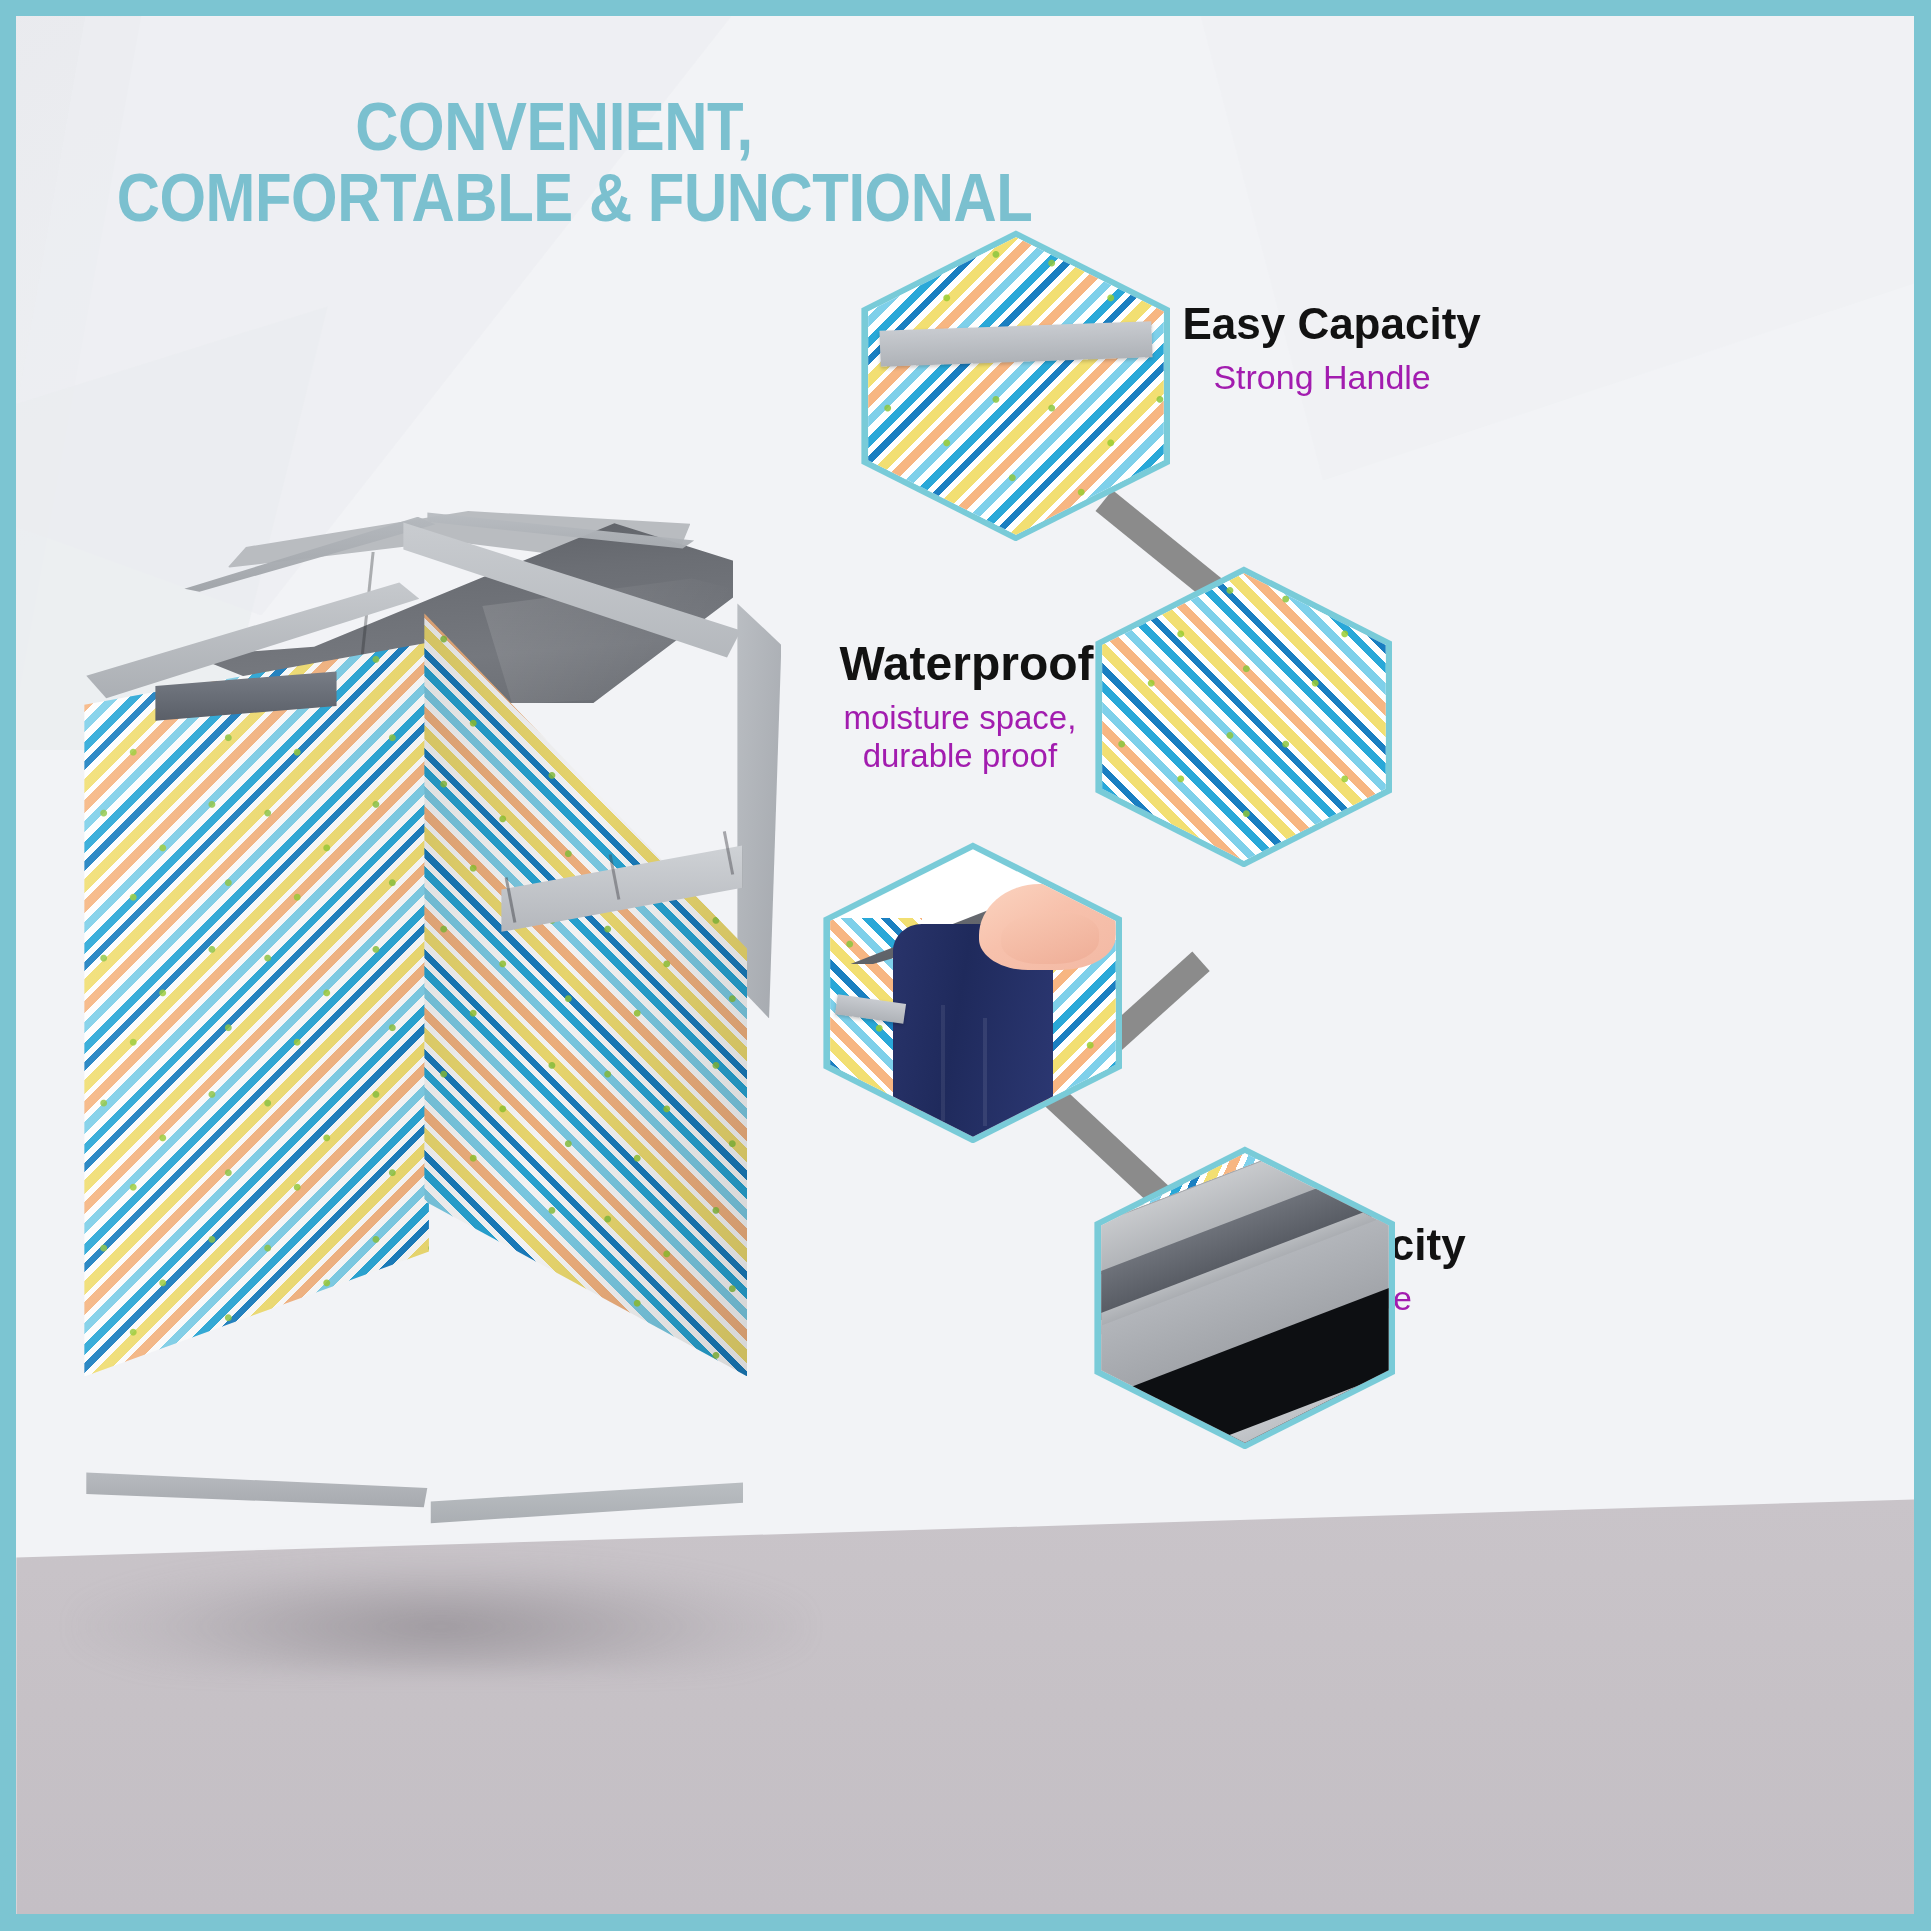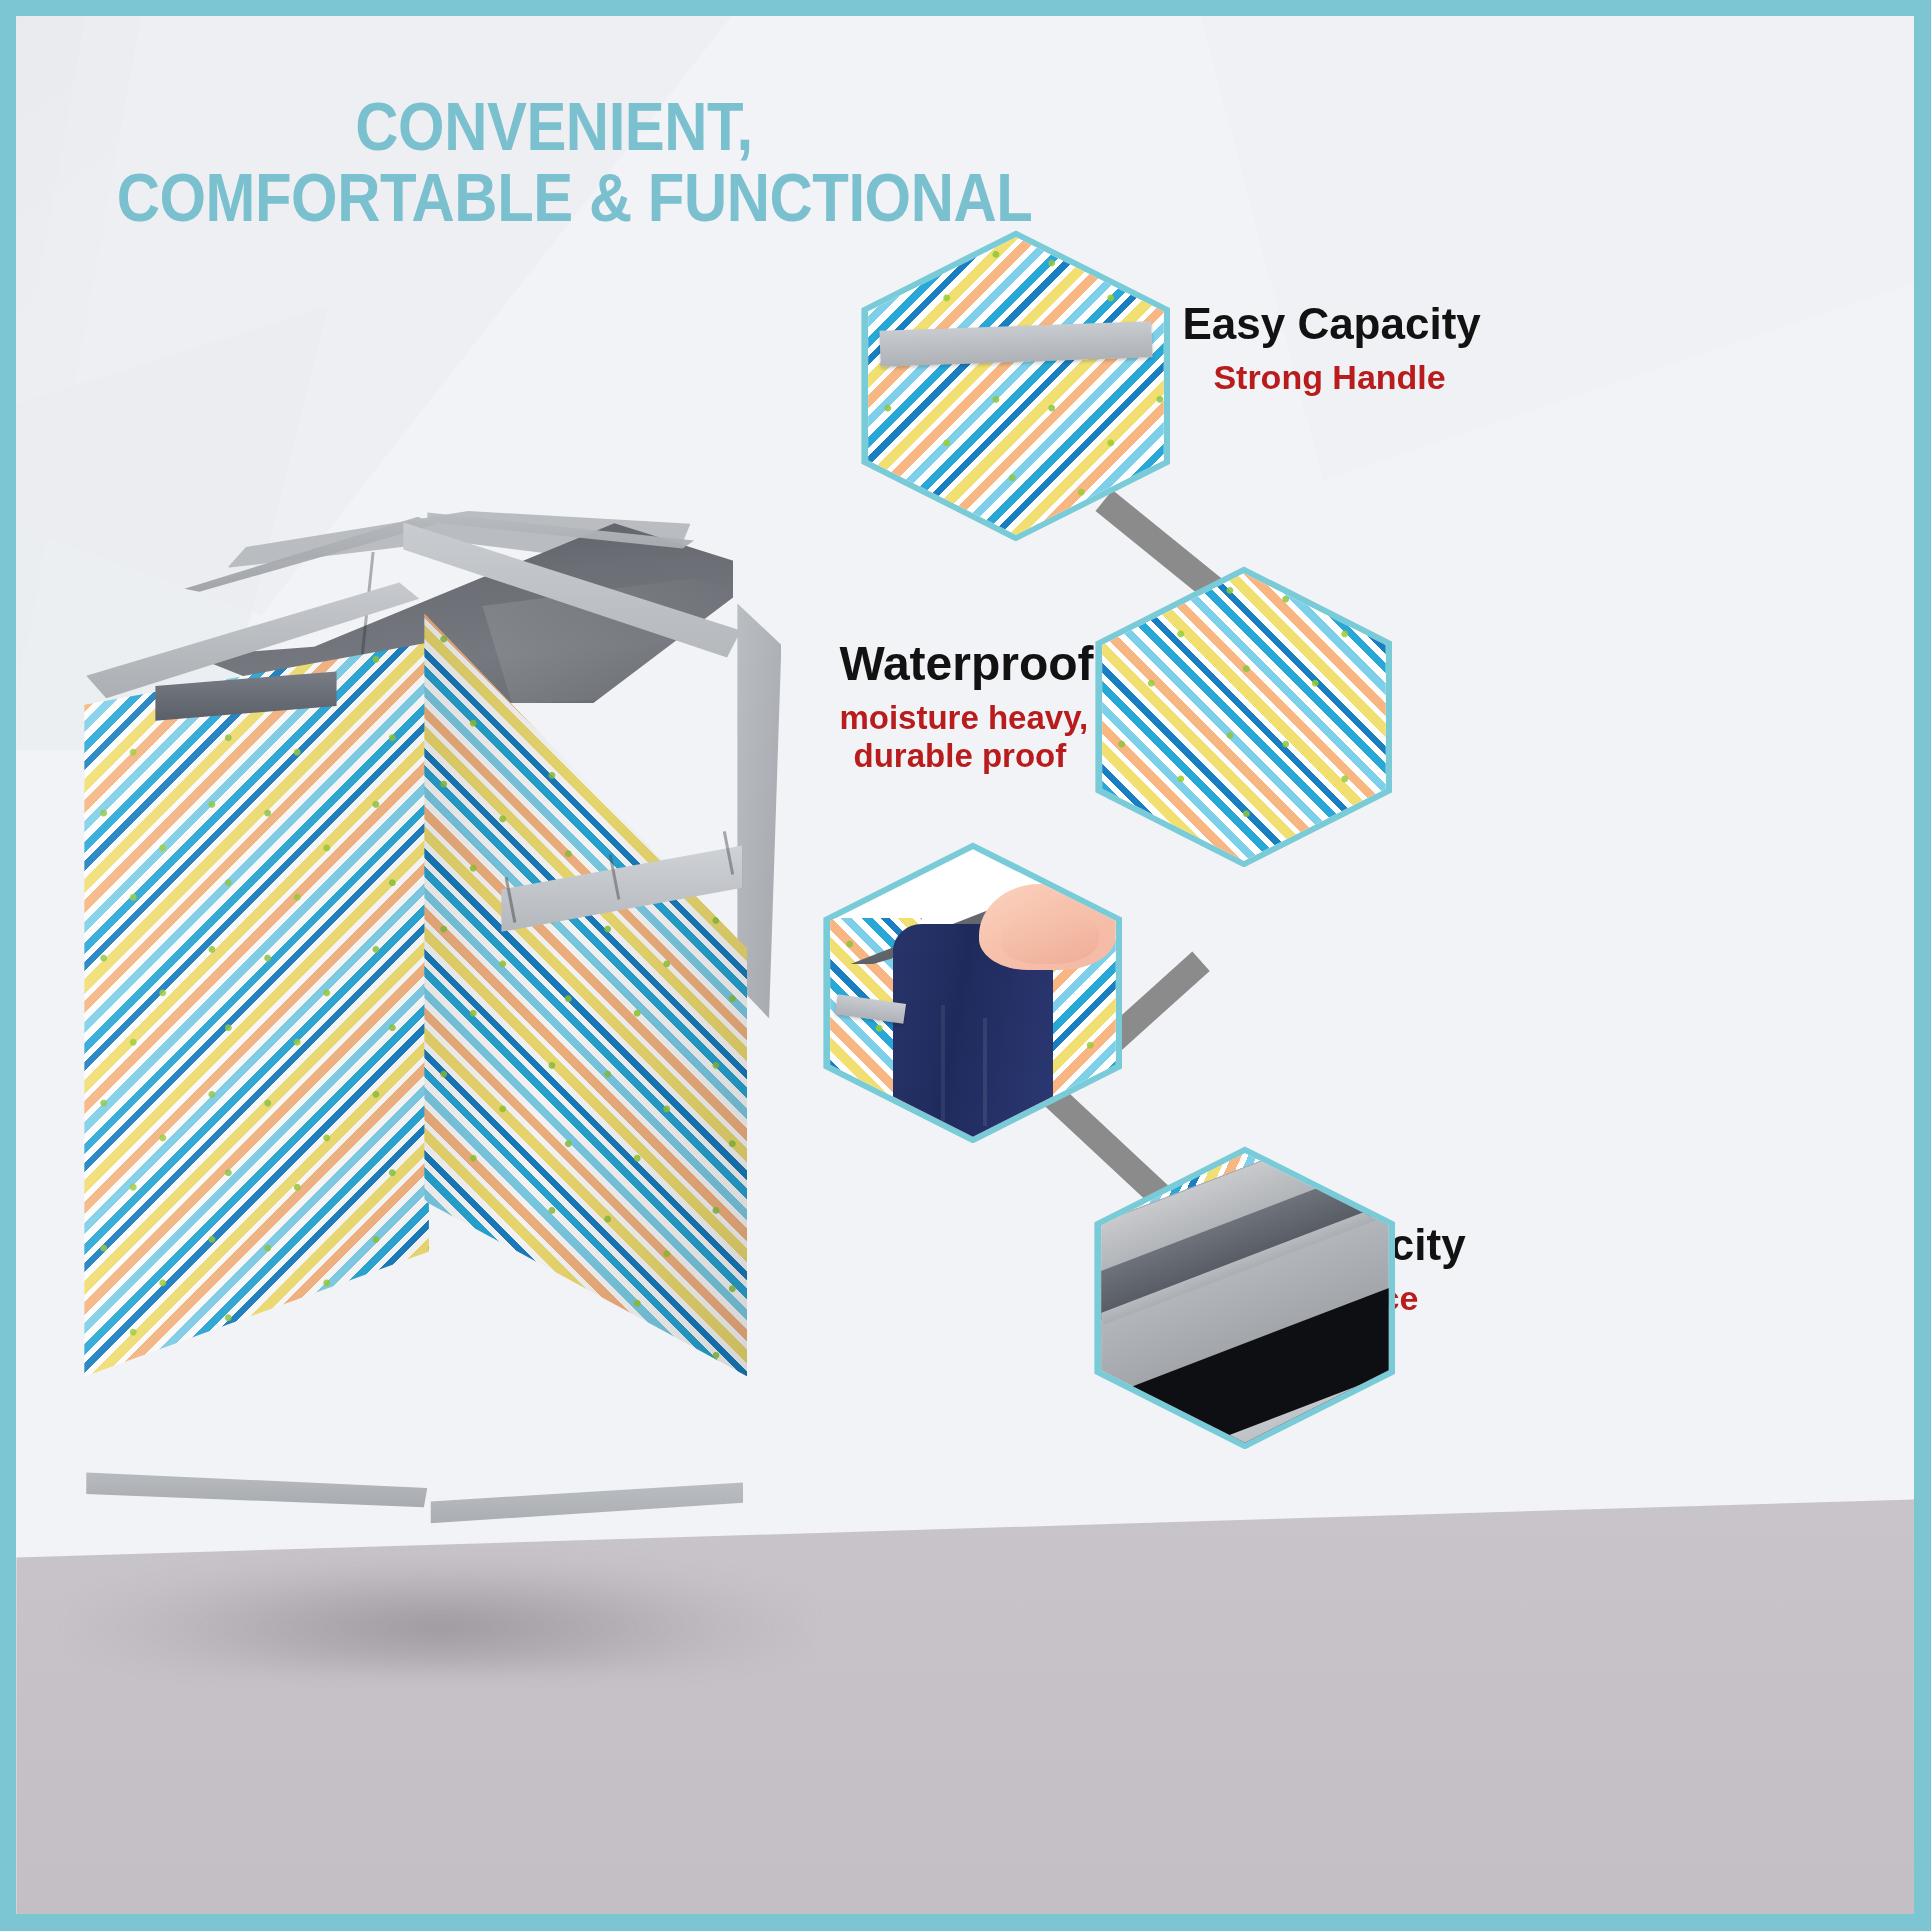--- a/index.html
+++ b/index.html
@@ -323,21 +323,21 @@
     transform:rotate(-21deg);
   }
 
   
   .feat { position:absolute; }
   .feat .t {
     font-weight:700; color:#121212; line-height:1.02;
     white-space:nowrap;
   }
   .feat .s {
-    color:#b91c1c; font-weight:700; line-height:1.14;
+    color:#a21caf; font-weight:400; line-height:1.14;
     white-space:nowrap;
   }
 </style>
 </head>
 <body>
 
 <div id="canvas">
   <div id="inner">
 
     <div class="facet" id="facet-a"></div>
@@ -414,21 +414,21 @@
       <div class="hex">
         <div class="hex-in chevwrap">
           <div class="zz zzB" style="top:0;height:319px;"></div>
           <div class="suns"></div>
         </div>
       </div>
     </div>
 
     <div class="feat" style="left:823px; top:624px; text-align:center; width:241px;">
       <div class="t" style="font-size:48px;">Waterproof</div>
-      <div class="s" style="font-size:33px; margin-top:9.7px;">moisture heavy,</div>
+      <div class="s" style="font-size:33px; margin-top:9.7px;">moisture space,</div>
       <div class="s" style="font-size:33px;">durable proof</div>
     </div>
 
     <div class="hex-wrap" style="left:807px; top:826px; width:299px; height:301px;">
       <div class="hex">
         <div class="hex-in">
           <div class="chevwrap" style="position:absolute;left:0;top:24%;width:32%;height:76%;">
             <div class="zz zzB" style="top:0;height:270px;"></div>
             <div class="suns"></div>
           </div>

